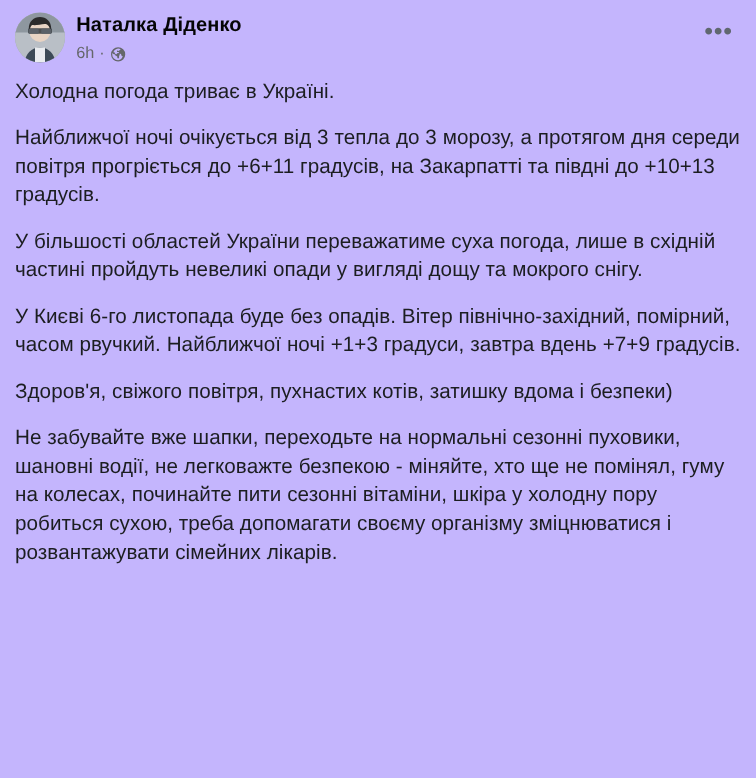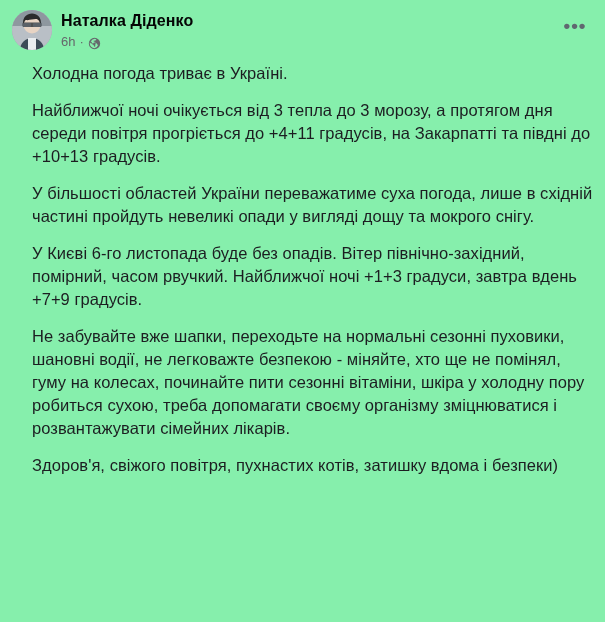--- a/index.html
+++ b/index.html
@@ -11,21 +11,21 @@
     height: 622px;
     background: #ffffff;
     font-family: "Liberation Sans", sans-serif;
     color: #050505;
     overflow: hidden;
   }
   .post {
     position: relative;
     width: 605px;
     height: 622px;
-    background: #86efac;
+    background: #c4b5fd;
     box-sizing: border-box;
   }
   .post-header {
     display: flex;
     align-items: flex-start;
     padding: 10px 12px 4px 12px;
     box-sizing: border-box;
   }
   .avatar {
     width: 40px;
@@ -83,21 +83,20 @@
   .more-dots {
     font-size: 19px;
     line-height: 14px;
     letter-spacing: 1px;
     font-weight: bold;
     color: #606770;
   }
   .post-body {
     padding: 8px 12px 0 12px;
     box-sizing: border-box;
-    margin-left: 20px;
   }
   .post-body p {
     margin: 0 0 14px 0;
     font-size: 16.5px;
     line-height: 23px;
     color: #1c1e21;
     letter-spacing: 0.05px;
   }
   .post-body p:last-child {
     margin-bottom: 0;
@@ -137,20 +136,20 @@
       </div>
     </div>
 
     <div class="more-btn">
       <span class="more-dots">•••</span>
     </div>
   </div>
 
   <div class="post-body">
     <p>Холодна погода триває в Україні.</p>
-    <p>Найближчої ночі очікується від 3 тепла до 3 морозу, а протягом дня середи повітря прогріється до +4+11 градусів, на Закарпатті та півдні до +10+13 градусів.</p>
+    <p>Найближчої ночі очікується від 3 тепла до 3 морозу, а протягом дня середи повітря прогріється до +6+11 градусів, на Закарпатті та півдні до +10+13 градусів.</p>
     <p>У більшості областей України переважатиме суха погода, лише в східній частині пройдуть невеликі опади у вигляді дощу та мокрого снігу.</p>
     <p>У Києві 6-го листопада буде без опадів. Вітер північно-західний, помірний, часом рвучкий. Найближчої ночі +1+3 градуси, завтра вдень +7+9 градусів.</p>
+    <p>Здоров'я, свіжого повітря, пухнастих котів, затишку вдома і безпеки)</p>
     <p>Не забувайте вже шапки, переходьте на нормальні сезонні пуховики, шановні водії, не легковажте безпекою - міняйте, хто ще не помінял, гуму на колесах, починайте пити сезонні вітаміни, шкіра у холодну пору робиться сухою, треба допомагати своєму організму зміцнюватися і розвантажувати сімейних лікарів.</p>
-    <p>Здоров'я, свіжого повітря, пухнастих котів, затишку вдома і безпеки)</p>
   </div>
 
 </div>
 
 </body></html>

